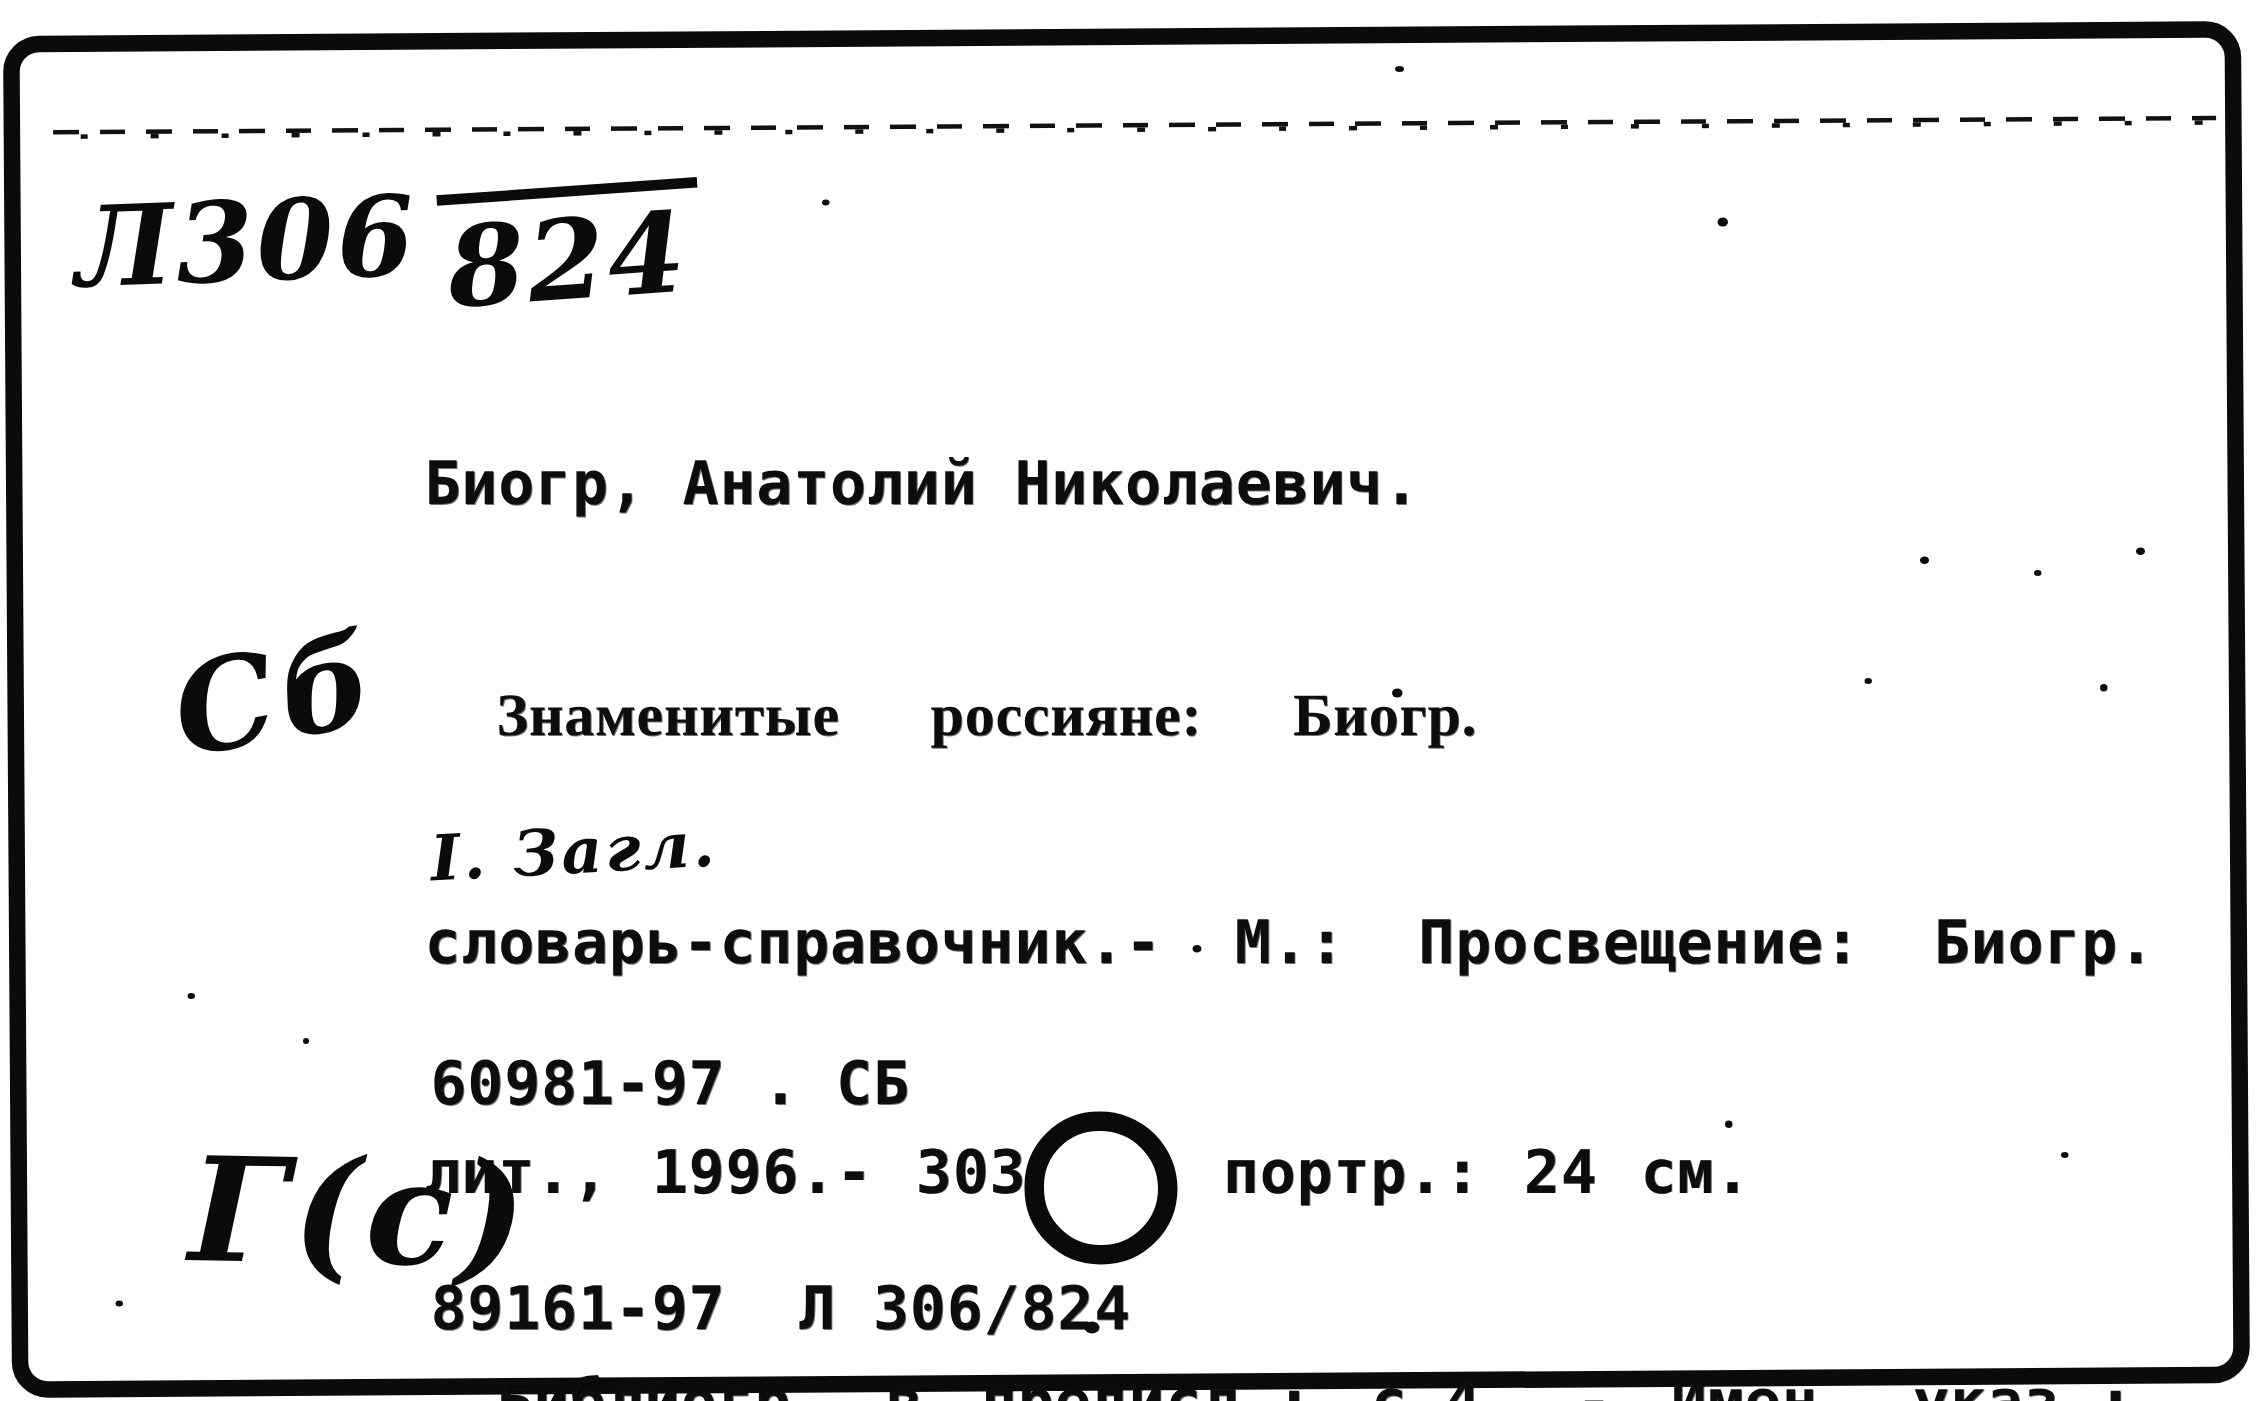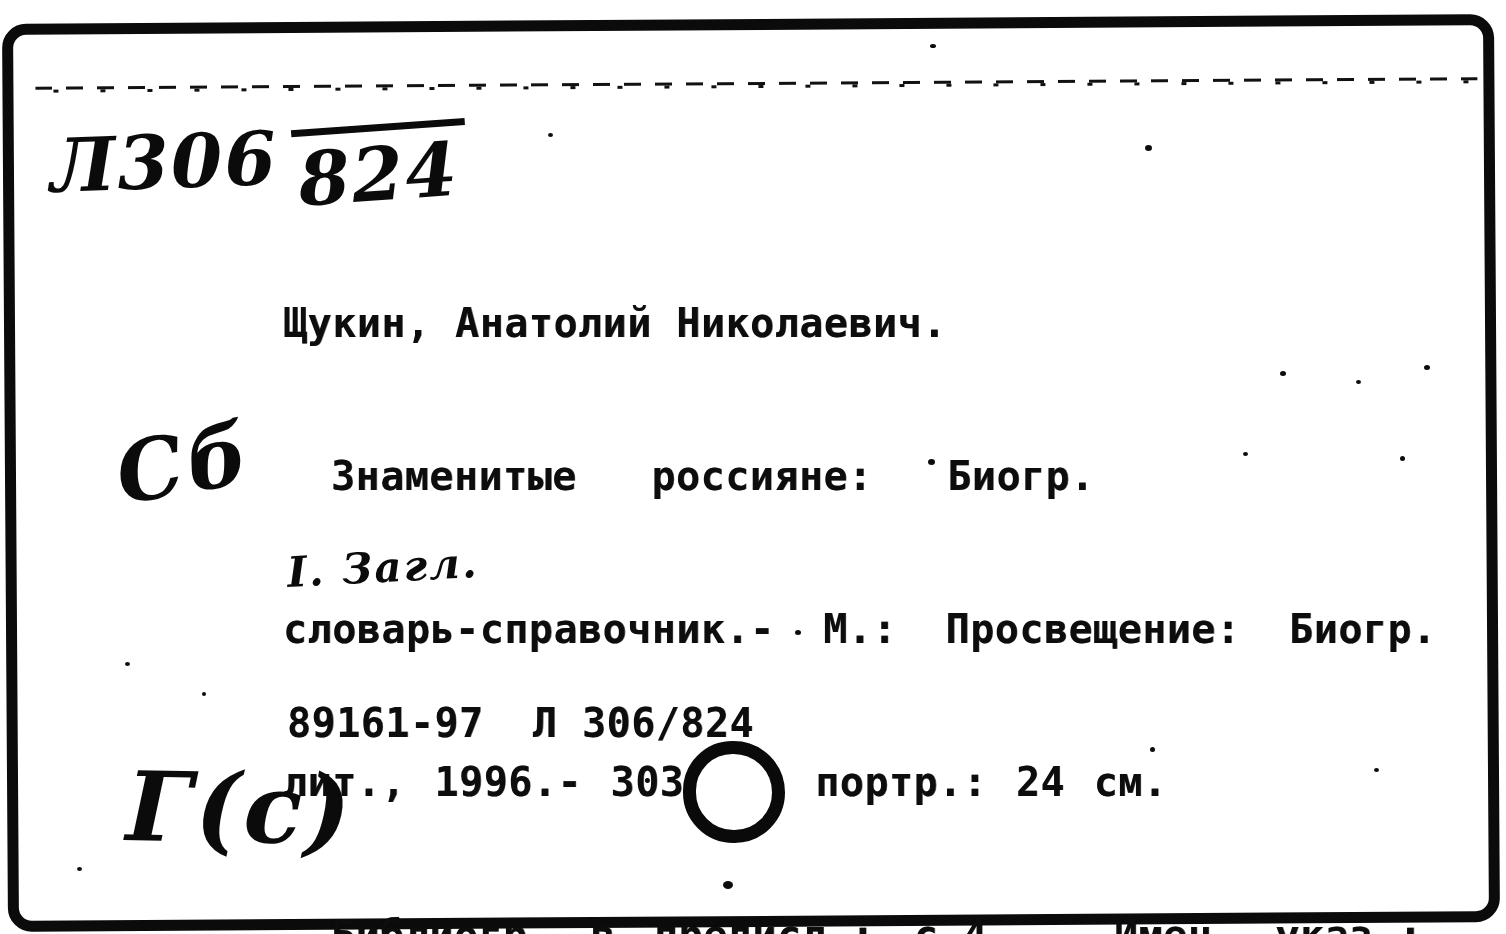--- a/index.html
+++ b/index.html
@@ -51,21 +51,21 @@
     font-size: 40px;
     letter-spacing: 0.5px;
     color: #0d0d0d;
     text-shadow: 0.6px 0.4px 0 rgba(0,0,0,0.55);
     white-space: pre;
   }
   .bib-block { left: 283px; top: 196px; line-height: 51px; }
   .accession-block { left: 287px; top: 598px; line-height: 50px; }
   .tl { white-space: pre; }
   .indent { padding-left: 48px; }
-  .ws-title   { word-spacing: 1.25em; }
+  .ws-title   { word-spacing: 1.25em; font-family: Liberation Serif, serif; }
   .ws-imprint { word-spacing: 0.60em; }
   .ws-coll    { word-spacing: 0.10em; }
   .ws-note    { word-spacing: 0.35em; }
 
   
   .hand {
     position: absolute;
     font-family: "DejaVu Serif", serif;
     font-style: italic;
     font-weight: 700;
@@ -126,34 +126,35 @@
 
   <div class="card">
     <div class="dashed-line"></div>
   </div>
 
   <div class="hand call-number">
     <span class="cn-prefix">Л306</span><span class="cn-suffix">824</span>
   </div>
 
   <div class="typed bib-block">
-    <div class="tl">Щукин, Анатолий Николаевич.</div>
+    <div class="tl">Биогр, Анатолий Николаевич.</div>
     <div class="tl indent ws-title">Знаменитые россияне: Биогр.</div>
     <div class="tl ws-imprint">словарь-справочник.- М.: Просвещение: Биогр.</div>
     <div class="tl ws-coll">лит., 1996.- 303 с.: портр.: 24 см.</div>
     <div class="tl indent ws-note">Библиогр. в предисл.: с.4. - Имен. указ.:</div>
     
     
   </div>
 
   <div class="hand sb-mark">Сб</div>
 
   <div class="hand title-note">I. Загл.</div>
 
   <div class="typed accession-block">
+    <div class="tl">60981-97 . СБ</div>
     <div class="tl">89161-97  Л 306/824</div>
   </div>
 
   <div class="hand class-mark">Г(с)</div>
 
   <div class="punch-hole"></div>
 
   <div class="speck sp1"></div>
   <div class="speck sp2"></div>
   <div class="speck sp3"></div>

